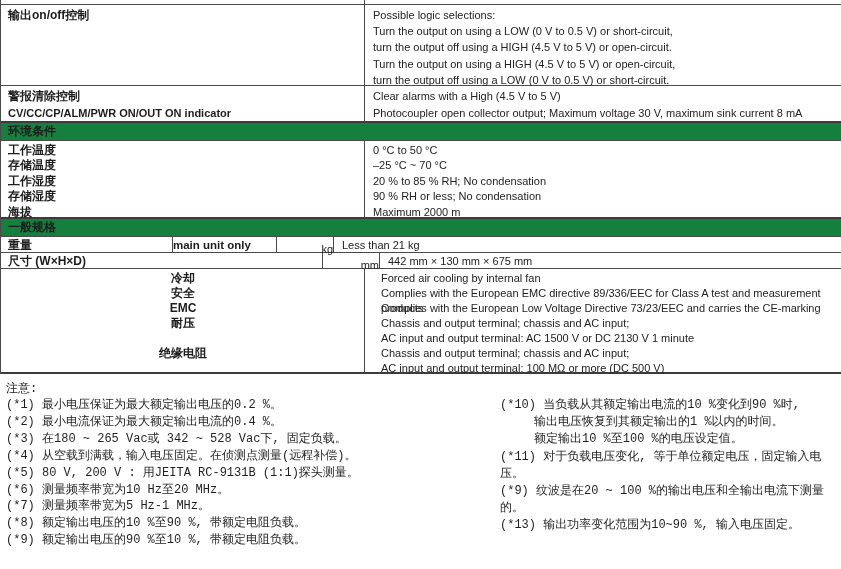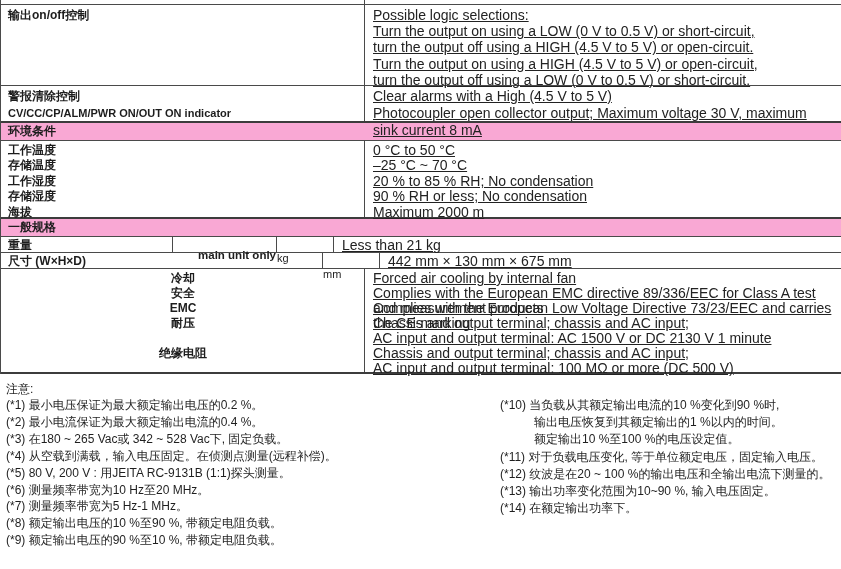--- a/index.html
+++ b/index.html
@@ -7,55 +7,55 @@
     width:841px;height:569px;background:#ffffff;overflow:hidden;
     font-family:"Liberation Sans","DejaVu Sans",sans-serif;
     color:#1d1d1d;-webkit-font-smoothing:antialiased;
   }
   .spec-table{position:relative;width:841px;border-left:1px solid #4a4a4a;box-sizing:border-box;}
   .trow{display:flex;box-sizing:border-box;border-bottom:1px solid #4a4a4a;}
   .lcell{width:364px;border-right:1px solid #4a4a4a;box-sizing:border-box;padding:2px 6px 0 7px;}
   .rcell{flex:1;padding:2px 6px 0 8px;box-sizing:border-box;}
   .zh-label{font-weight:bold;font-size:12px;}
   .en-label{font-weight:bold;font-size:11px;}
-  .val{font-size:14px;color:#222;text-decoration:underline;}
+  .val{font-size:11px;color:#222;}
 
   .row-clipped{height:5px;}
   .row-clipped .lcell,.row-clipped .rcell{padding:0;}
 
   .row-output{height:81px;}
   .row-output .val{line-height:16.2px;}
 
   .row-alarm{height:35px;border-bottom:none;}
   .row-alarm .lcell div{line-height:17px;}
   .row-alarm .val{line-height:17px;}
 
   .sec-header{
     height:17px;border-top:2px solid #3c3c3c;border-bottom:1px solid #4a4a4a;
-    background:#f9a8d4;box-sizing:content-box;
+    background:#15803d;box-sizing:content-box;
     font-weight:bold;font-size:12px;line-height:17px;padding-left:7px;
   }
 
   .row-env{height:76px;border-bottom:none;}
   .row-env .zh-label{line-height:15.4px;}
   .row-env .val{line-height:15.4px;}
 
   .row-unit{height:16px;align-items:center;}
   .row-unit .sub{box-sizing:border-box;border-right:1px solid #4a4a4a;height:100%;line-height:15px;}
   .sub-label{width:172px;padding:1px 6px 0 7px;}
   .sub-label-wide{width:322px;padding:1px 6px 0 7px;}
-  .sub-qual{width:104px;text-align:right;font-weight:bold;font-size:11.5px;padding-top:11px;}
-  .sub-unit{width:57px;text-align:left;font-size:11px;padding-top:14px;}
+  .sub-qual{width:104px;text-align:left;font-weight:bold;font-size:11.5px;padding-top:1px;}
+  .sub-unit{width:57px;text-align:right;font-size:11px;padding-top:5px;}
   .row-unit .rcell{padding-top:1px;}
 
   .row-general{height:105px;border-bottom:2px solid #3c3c3c;}
   .row-general .lcell div{line-height:15px;height:15px;text-align:center;}
-  .row-general .val{line-height:15px;height:15px;}
+  .row-general .val{line-height:15px;height:15px;margin-left:8px;}
 
-  .notes{position:relative;margin-top:7px;font-size:12px;color:#1f1f1f;}
+  .notes{position:relative;margin-top:7px;font-size:12px;color:#1f1f1f;font-family:Liberation Mono, monospace;}
   .notes-title{padding-left:6px;line-height:16px;}
   .notes-cols{display:flex;align-items:flex-start;gap:28px;}
   .notes-left{width:472px;padding-left:6px;box-sizing:border-box;}
   .notes-right{flex:1;}
   .notes-left div{line-height:16.9px;}
   .notes-right div{line-height:17.2px;}
   .indent{padding-left:27px;}
   .indent2{padding-left:34px;}
 </style>
 </head>
@@ -161,18 +161,17 @@
       <div>(*6) 测量频率带宽为10 Hz至20 MHz。</div>
       <div>(*7) 测量频率带宽为5 Hz-1 MHz。</div>
       <div>(*8) 额定输出电压的10 %至90 %, 带额定电阻负载。</div>
       <div>(*9) 额定输出电压的90 %至10 %, 带额定电阻负载。</div>
     </div>
     <div class="notes-right">
       <div>(*10) 当负载从其额定输出电流的10 %变化到90 %时,</div>
       <div class="indent2">输出电压恢复到其额定输出的1 %以内的时间。</div>
       <div class="indent2">额定输出10 %至100 %的电压设定值。</div>
       <div>(*11) 对于负载电压变化, 等于单位额定电压，固定输入电压。</div>
-      <div>(*12) 纹波是在20 ~ 100 %的输出电压和全输出电流下测量的。</div>
+      <div>(*9) 纹波是在20 ~ 100 %的输出电压和全输出电流下测量的。</div>
       <div>(*13) 输出功率变化范围为10~90 %, 输入电压固定。</div>
-      <div>(*14) 在额定输出功率下。</div>
     </div>
   </div>
 </div>
 
 </body></html>

